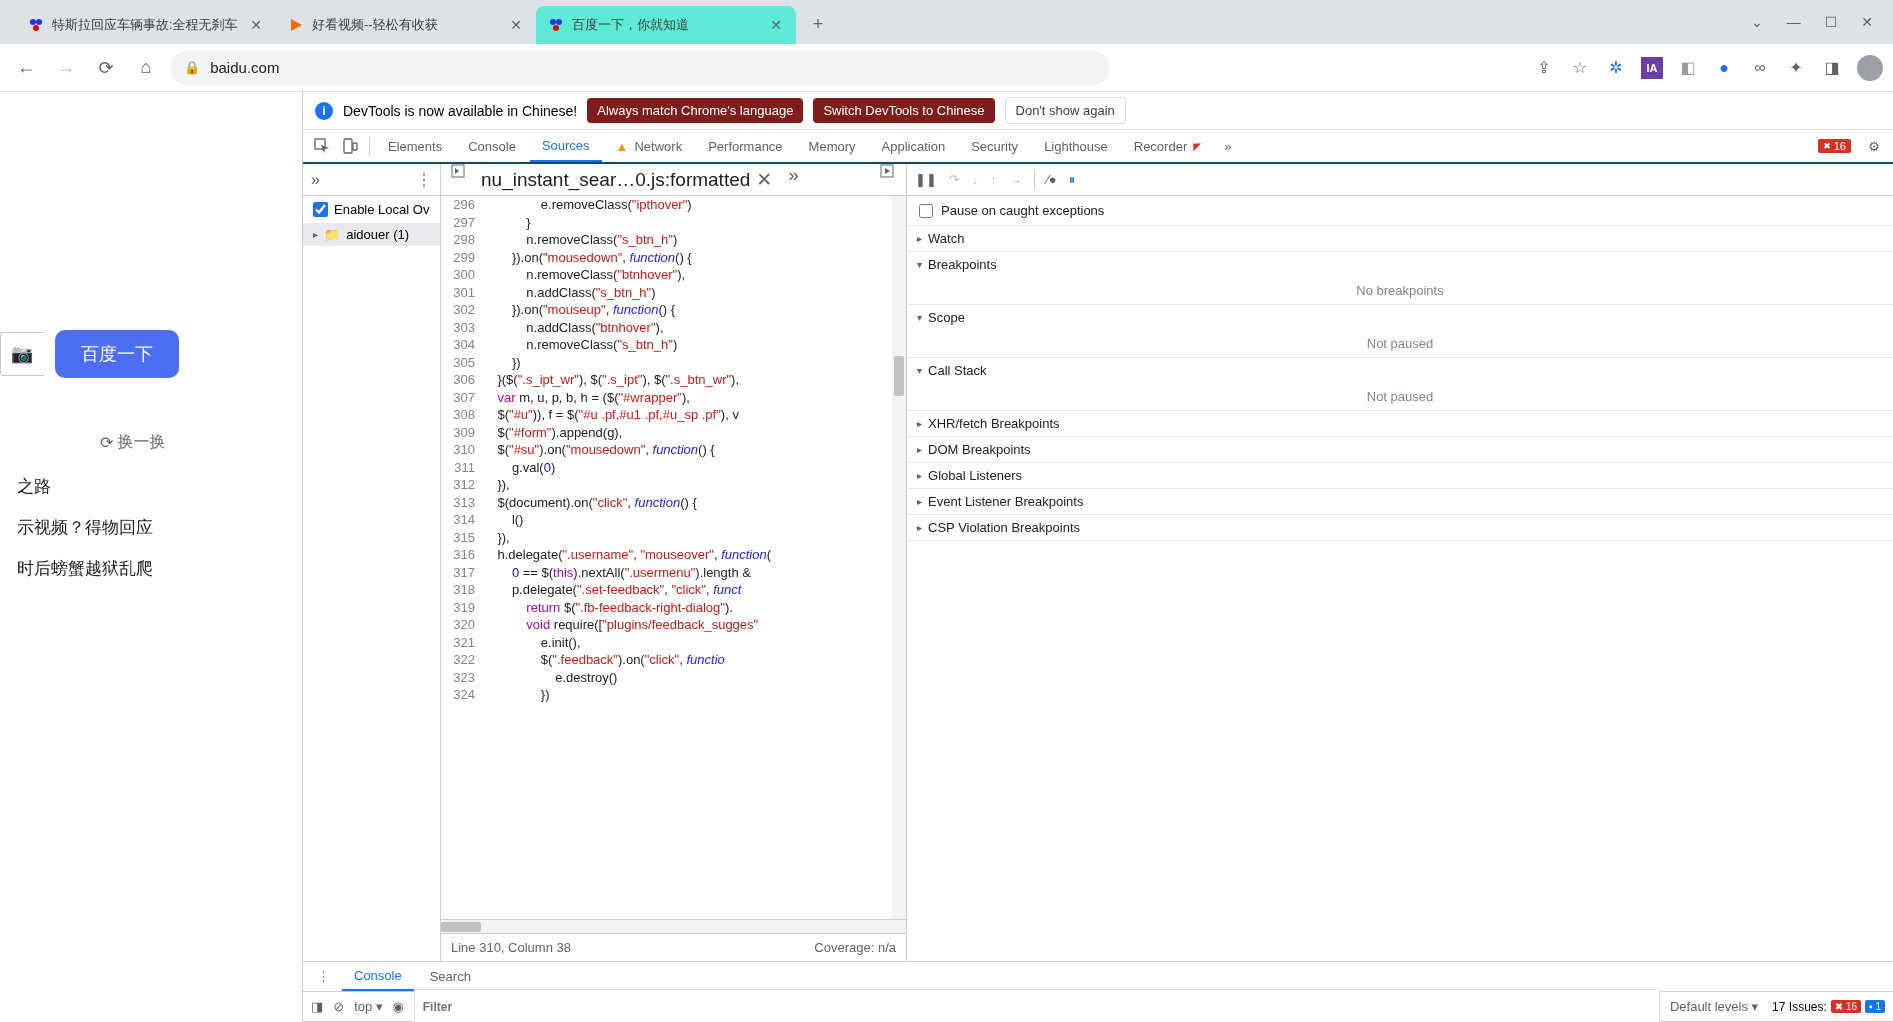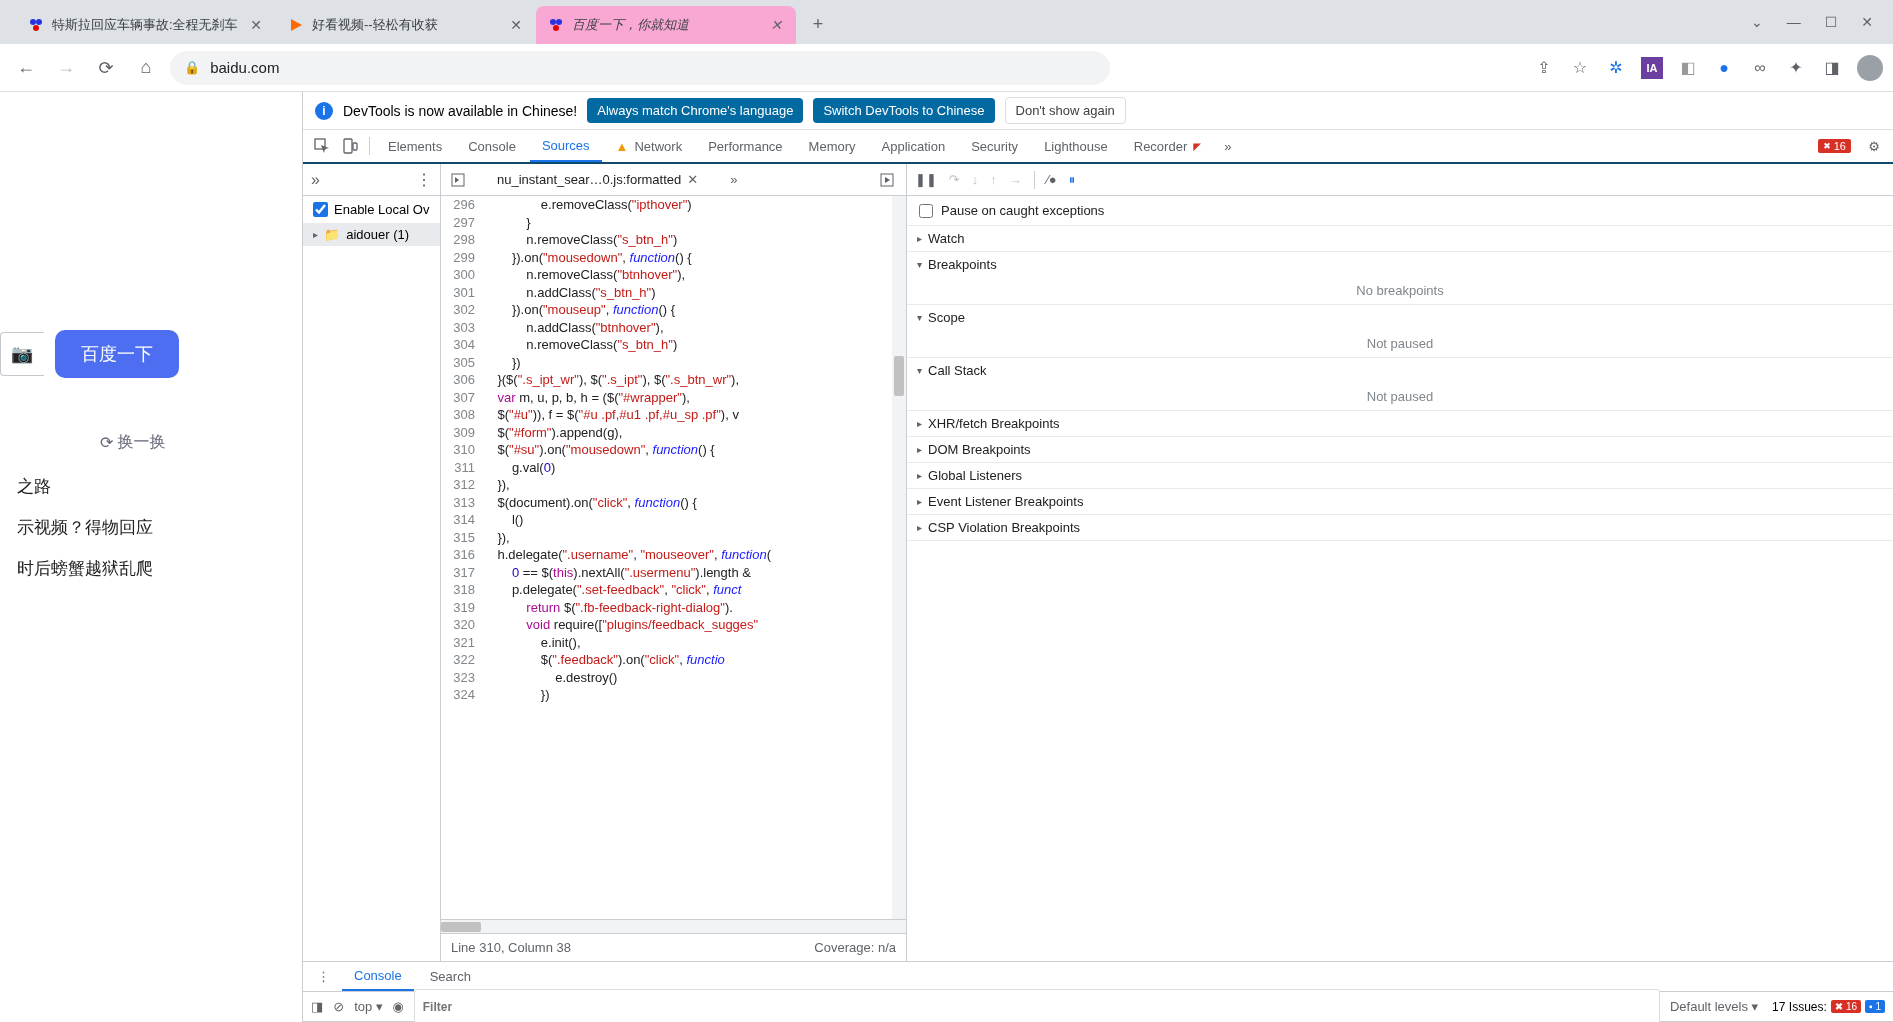--- a/index.html
+++ b/index.html
@@ -1,21 +1,21 @@
 <!DOCTYPE html>
 <html><head>
 <meta charset="utf-8">
 <style>
 * { margin: 0; padding: 0; box-sizing: border-box; font-family: "Segoe UI", Arial, sans-serif; }
 body { width: 1893px; height: 1022px; background: #fff; overflow: hidden; position: relative; }
 
 
 .tabstrip { height: 44px; background: #dee1e6; display: flex; align-items: flex-end; padding-left: 16px; }
 .tab { height: 38px; padding: 0 12px; display: flex; align-items: center; gap: 8px; font-size: 13px; color: #3c4043; border-top-left-radius: 8px; border-top-right-radius: 8px; min-width: 260px; max-width: 280px; cursor: pointer; }
-.tab.active { background: #f9a8d4; font-style: italic; }
+.tab.active { background: #5eead4; }
 .tab .favicon { width: 16px; height: 16px; flex-shrink: 0; }
 .tab .title { flex: 1; white-space: nowrap; overflow: hidden; text-overflow: ellipsis; }
 .tab .close { width: 16px; height: 16px; display: flex; align-items: center; justify-content: center; font-size: 14px; color: #5f6368; }
 .newtab { width: 32px; height: 32px; display: flex; align-items: center; justify-content: center; color: #5f6368; font-size: 18px; margin-left: 6px; margin-bottom: 4px; }
 .winctrl { margin-left: auto; display: flex; gap: 24px; padding-right: 20px; color: #5f6368; align-items: center; height: 100%; }
 .winctrl span { font-size: 14px; }
 
 
 .addrbar { height: 48px; background: #fff; border-bottom: 1px solid #e0e0e0; display: flex; align-items: center; padding: 0 10px; gap: 8px; }
 .navbtn { width: 32px; height: 32px; display: flex; align-items: center; justify-content: center; color: #5f6368; font-size: 18px; border-radius: 50%; }
@@ -32,21 +32,21 @@
 .baidu-btn { position: absolute; left: 55px; top: 238px; width: 124px; height: 48px; background: #4e6ef2; color: #fff; border-radius: 10px; display: flex; align-items: center; justify-content: center; font-size: 18px; }
 .swap-btn { position: absolute; left: 100px; top: 340px; color: #626675; font-size: 16px; display: flex; align-items: center; gap: 4px; }
 .news-line { position: absolute; left: 17px; font-size: 17px; color: #222; }
 
 
 .devtools { position: absolute; left: 302px; top: 92px; right: 0; bottom: 0; border-left: 1px solid #cacdd1; background: #fff; display: flex; flex-direction: column; font-family: "Segoe UI", Arial, sans-serif; }
 
 
 .lang-banner { height: 38px; display: flex; align-items: center; gap: 10px; padding: 0 12px; border-bottom: 1px solid #e0e0e0; font-size: 14px; }
 .lang-banner .info-icon { width: 18px; height: 18px; border-radius: 50%; background: #1a73e8; color: #fff; display: flex; align-items: center; justify-content: center; font-size: 12px; font-weight: bold; }
-.lang-banner .bluebtn { background: #0369a1; color: #fff; padding: 5px 10px; border-radius: 4px; font-size: 13px; }
+.lang-banner .bluebtn { background: #7f1d1d; color: #fff; padding: 5px 10px; border-radius: 4px; font-size: 13px; }
 .lang-banner .graybtn { background: #fff; border: 1px solid #dadce0; padding: 5px 10px; border-radius: 4px; font-size: 13px; color: #3c4043; }
 
 
 .dt-tabs { height: 34px; border-bottom: 2px solid #0c4a6e; display: flex; align-items: center; padding: 0 6px; gap: 2px; font-size: 13px; color: #5f6368; }
 .dt-tabs .tool-icon { width: 26px; height: 26px; display: flex; align-items: center; justify-content: center; }
 .dt-tab { padding: 0 12px; height: 100%; display: flex; align-items: center; gap: 6px; cursor: pointer; }
 .dt-tab.active { color: #1a73e8; border-bottom: 2px solid #1a73e8; }
 .dt-tabs .right { margin-left: auto; display: flex; align-items: center; gap: 10px; }
 .err-badge { background: #d93025; color: #fff; font-size: 11px; padding: 1px 5px; border-radius: 2px; display: flex; align-items: center; gap: 3px; }
 .err-badge::before { content: "✖"; font-size: 9px; }
@@ -57,21 +57,21 @@
 
 .src-nav { width: 138px; border-right: 1px solid #cacdd1; display: flex; flex-direction: column; }
 .src-nav-head { height: 32px; border-bottom: 1px solid #cacdd1; display: flex; align-items: center; justify-content: space-between; padding: 0 8px; color: #5f6368; }
 .override-row { padding: 6px 10px; font-size: 13px; display: flex; align-items: center; gap: 6px; }
 .override-row input { accent-color: #1a73e8; width: 15px; height: 15px; }
 .folder-row { padding: 4px 10px; font-size: 13px; display: flex; align-items: center; gap: 6px; background: #e8eaed; }
 .folder-icon { color: #e8710a; font-size: 13px; }
 
 
 .src-editor { flex: 0 0 466px; border-right: 1px solid #cacdd1; display: flex; flex-direction: column; min-width: 0; }
-.editor-tabs { height: 32px; border-bottom: 1px solid #cacdd1; display: flex; align-items: center; padding: 0 6px; gap: 20px; font-size: 13px; }
+.editor-tabs { height: 32px; border-bottom: 1px solid #cacdd1; display: flex; align-items: flex-start; padding: 0 6px; gap: 4px; font-size: 19px; }
 .editor-tabs .file-tab { padding: 0 8px; height: 100%; display: flex; align-items: center; gap: 6px; color: #202124; }
 .editor-body { flex: 1; display: flex; overflow: hidden; font-family: Consolas, Menlo, monospace; font-size: 13px; line-height: 17.5px; position: relative; }
 .gutter { width: 42px; background: #fff; text-align: right; padding-right: 8px; color: #80868b; user-select: none; }
 .code { flex: 1; white-space: pre; overflow: hidden; color: #202124; }
 .code .str { color: #c41a16; }
 .code .kw { color: #aa0d91; }
 .code .fn { color: #1a1aff; font-style: italic; }
 .code .num { color: #1c00cf; }
 .code .this { color: #aa0d91; }
 .editor-scroll { height: 14px; border-top: 1px solid #cacdd1; background: #f1f3f4; position: relative; }

